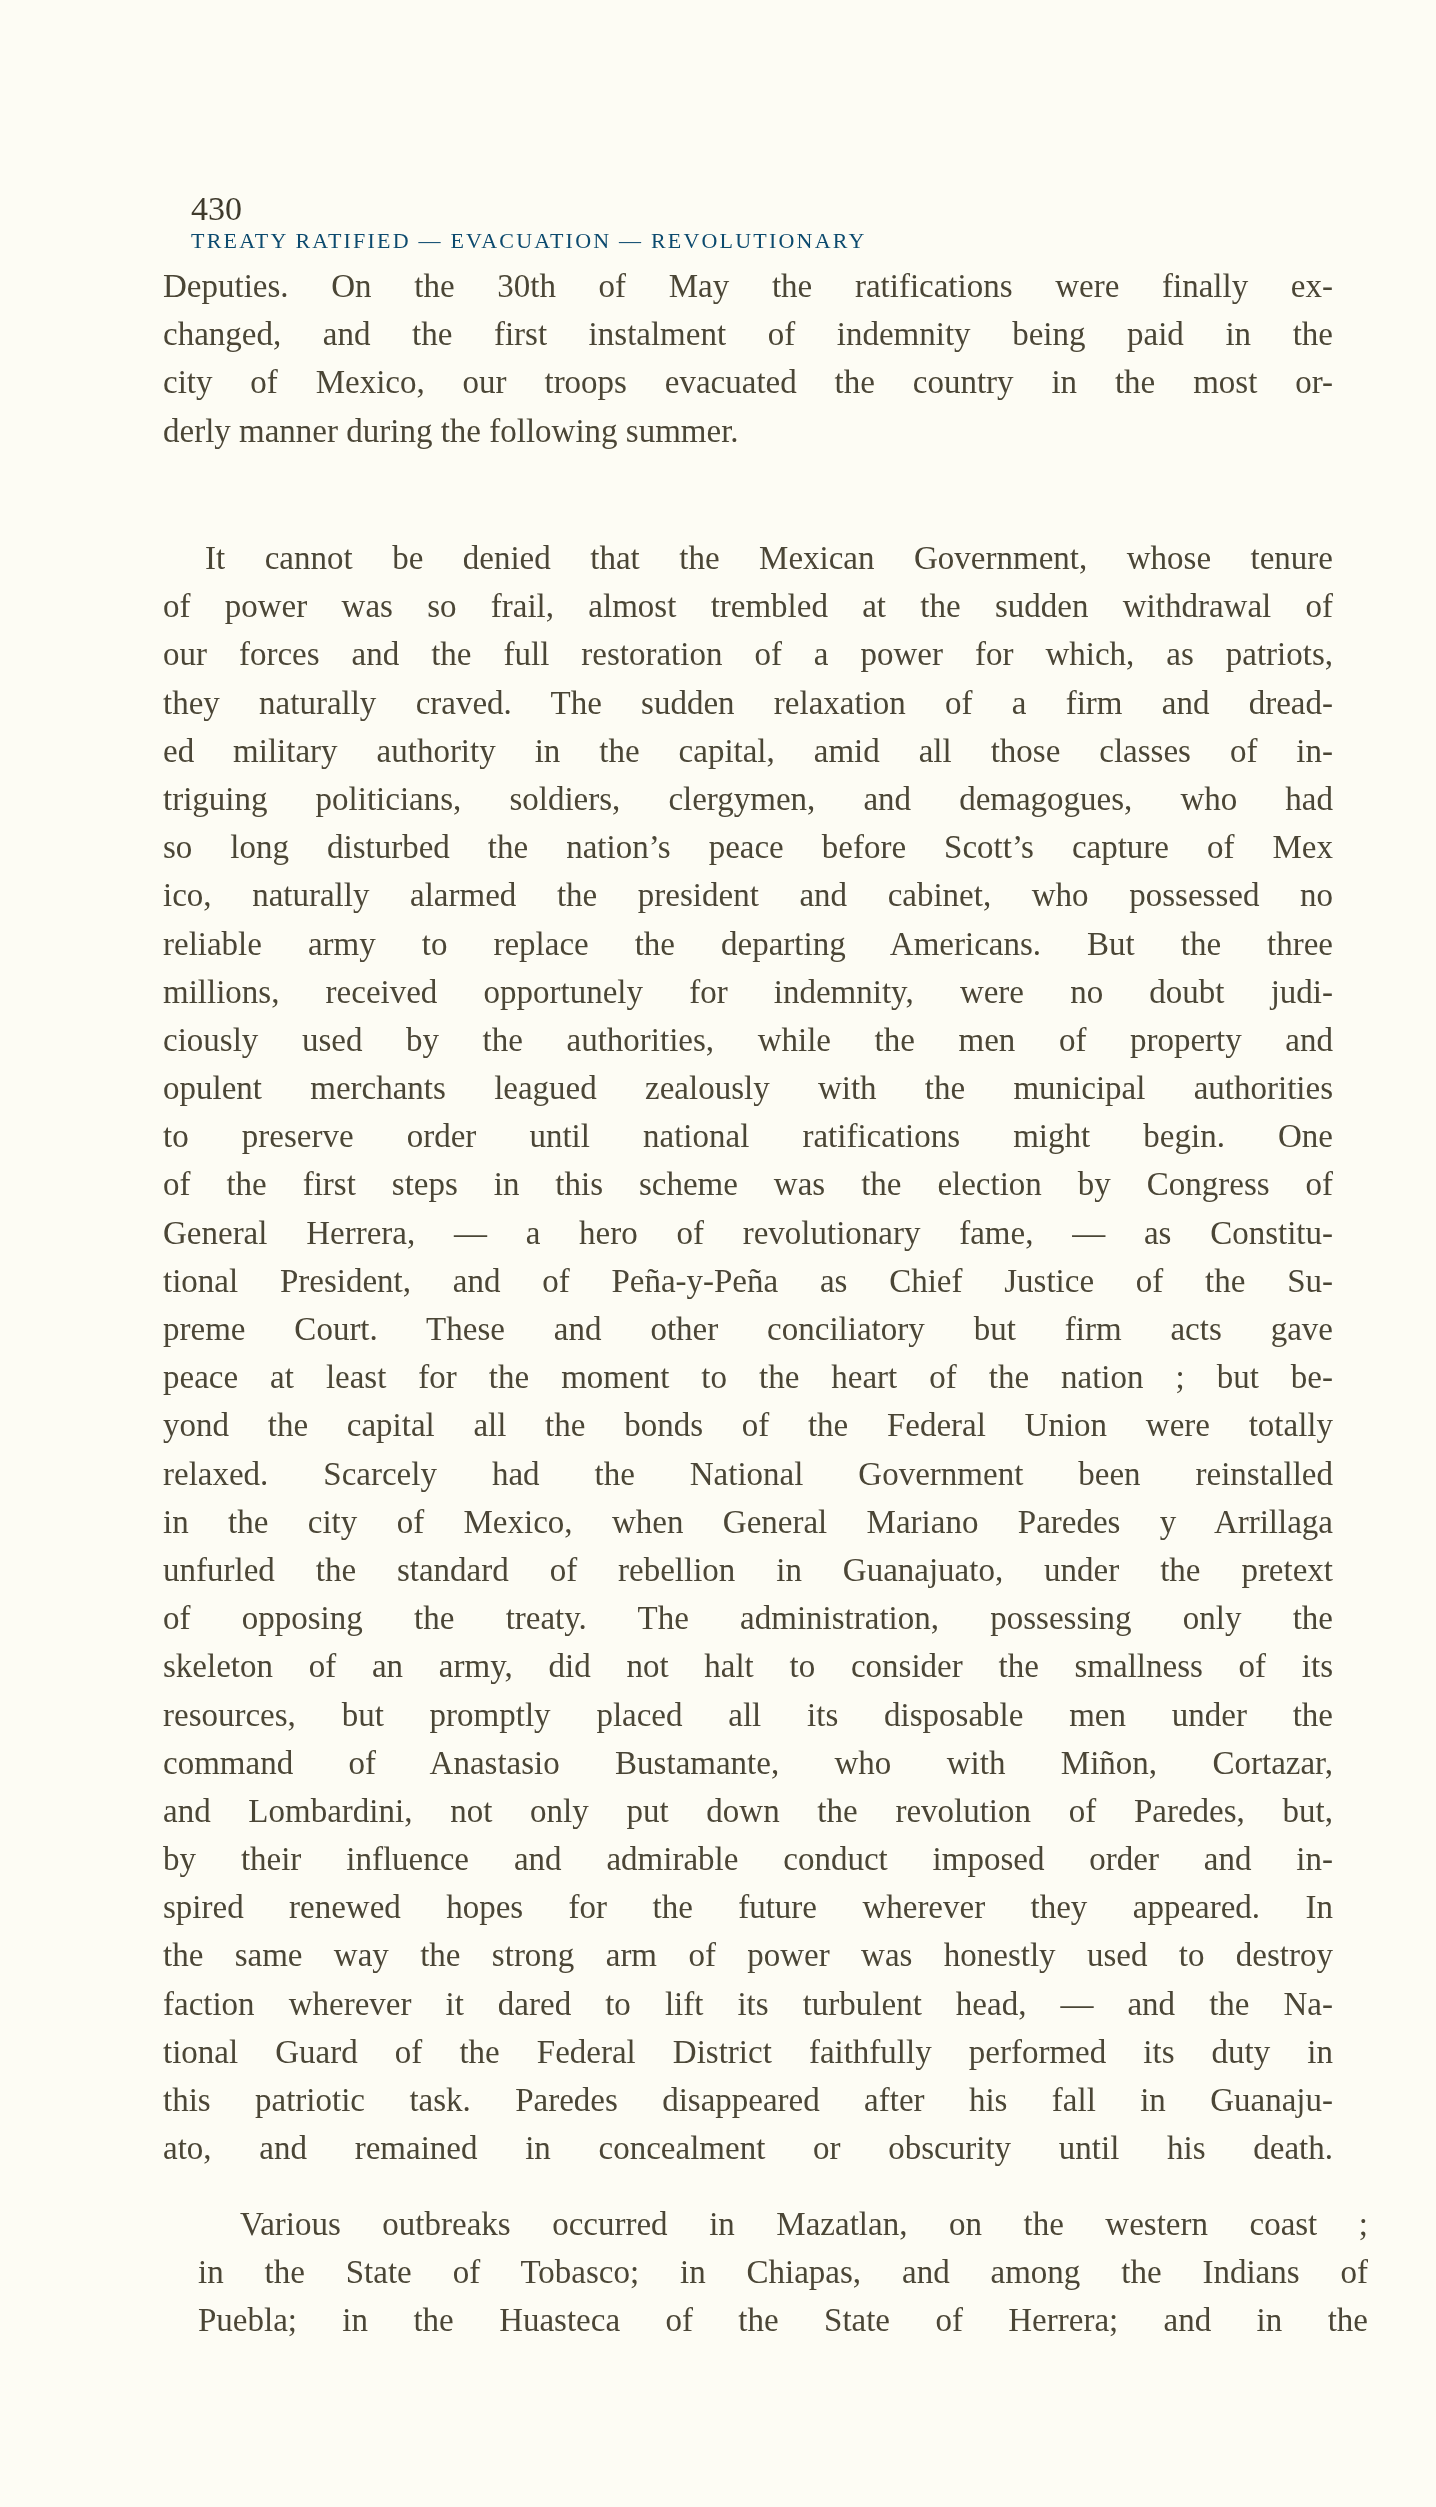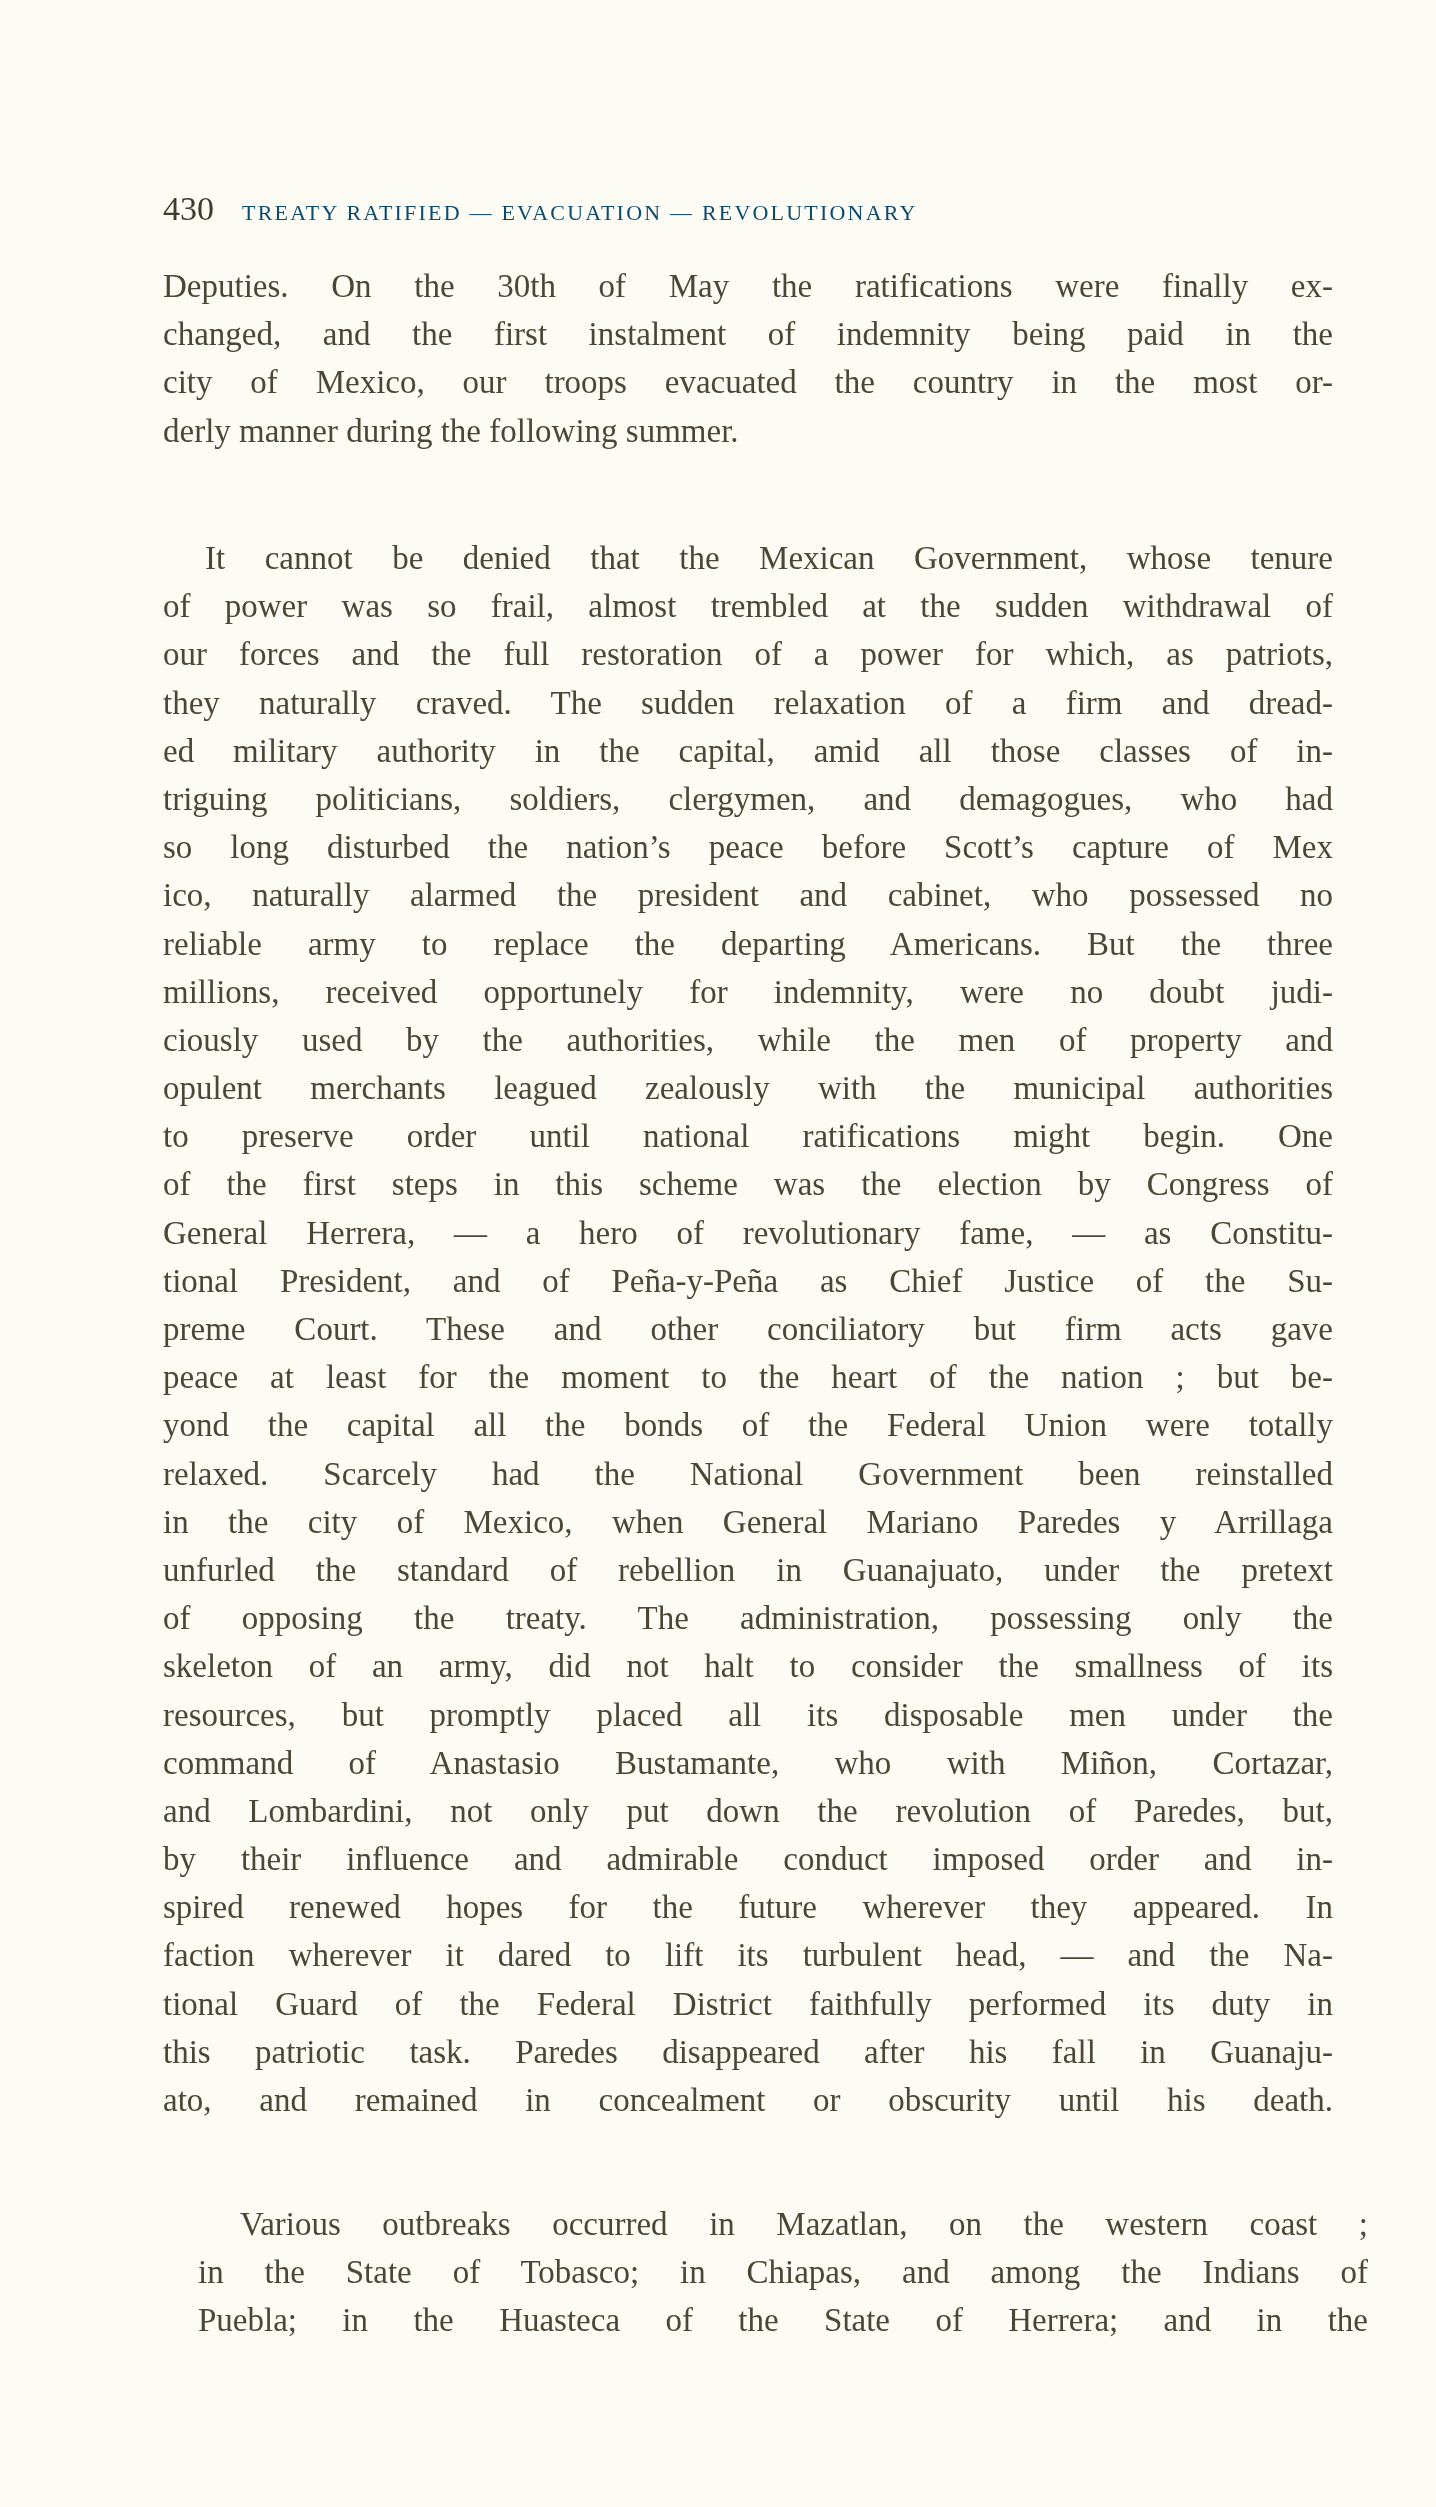--- a/index.html
+++ b/index.html
@@ -23,20 +23,21 @@
     }
     .running-head {
       position: absolute;
       top: 190px;
       left: 0;
       width: 1170px;
       height: 40px;
       display: flex;
       align-items: baseline;
       white-space: nowrap;
+      flex-direction: column;
     }
     .page-number {
       font-size: 34px;
       letter-spacing: 0px;
       color: #3f3a2c;
     }
     .running-title {
       margin-left: 28px;
       font-size: 22px;
       letter-spacing: 2.2px;
@@ -107,20 +108,21 @@
     <span class="line">relaxed.  Scarcely had the National Government been reinstalled</span>
     <span class="line">in the city of Mexico, when General Mariano Paredes y Arrillaga</span>
     <span class="line">unfurled the standard of rebellion in Guanajuato, under the pretext</span>
     <span class="line">of opposing the treaty.  The administration, possessing only the</span>
     <span class="line">skeleton of an army, did not halt to consider the smallness of its</span>
     <span class="line">resources, but promptly placed all its disposable men under the</span>
     <span class="line">command of Anastasio Bustamante, who with Miñon, Cortazar,</span>
     <span class="line">and Lombardini, not only put down the revolution of Paredes, but,</span>
     <span class="line">by their influence and admirable conduct imposed order and in-</span>
     <span class="line">spired renewed hopes for the future wherever they appeared.  In</span>
+    <span class="line">the same way the strong arm of power was honestly used to destroy</span>
     <span class="line">faction wherever it dared to lift its turbulent head, — and the Na-</span>
     <span class="line">tional Guard of the Federal District faithfully performed its duty in</span>
     <span class="line">this patriotic task.  Paredes disappeared after his fall in Guanaju-</span>
     <span class="line">ato, and remained in concealment or obscurity until his death.</span>
   </div>
 
   <div class="para" id="para-3">
     <span class="line indent">Various outbreaks occurred in Mazatlan, on the western coast ;</span>
     <span class="line">in the State of Tobasco; in Chiapas, and among the Indians of</span>
     <span class="line">Puebla; in the Huasteca of the State of Herrera; and in the</span>

